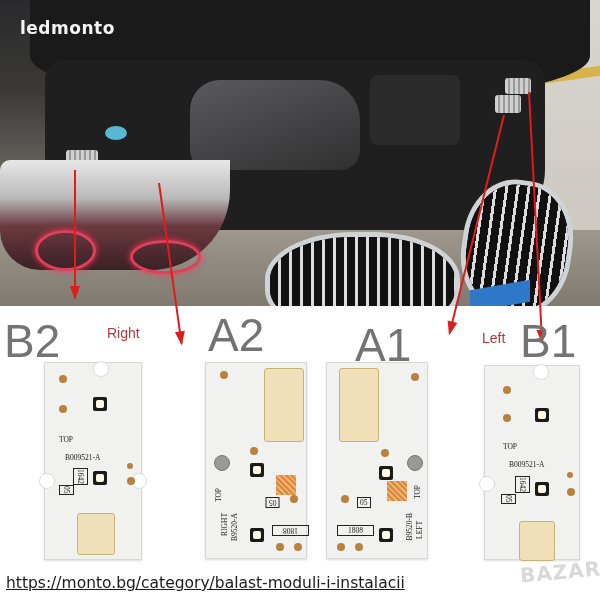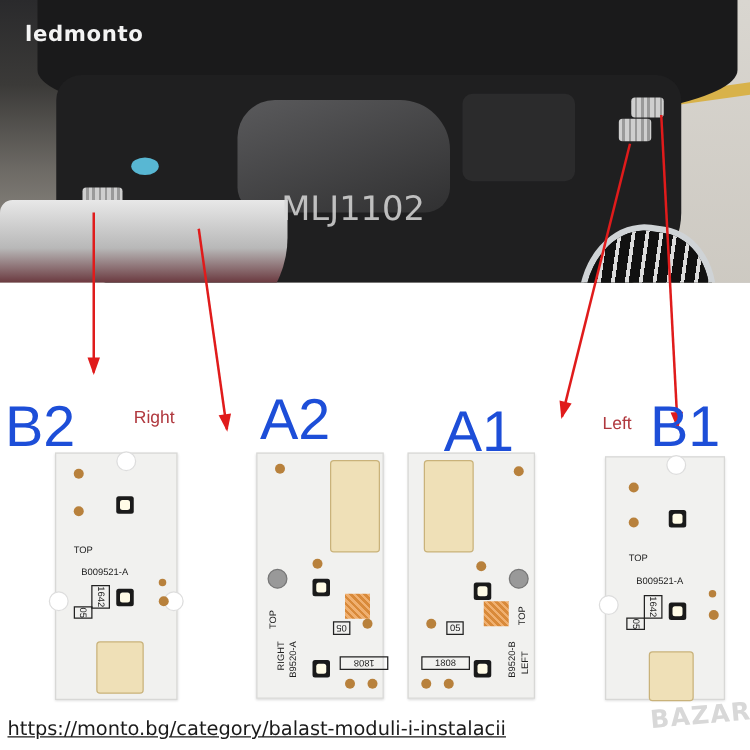--- a/index.html
+++ b/index.html
@@ -1,45 +1,45 @@
 <!DOCTYPE html>
 <html><head>
 <meta charset="utf-8">
 <style>
   html, body { margin: 0; padding: 0; }
   body { width: 600px; height: 600px; background: #ffffff; position: relative; overflow: hidden; font-family: "Liberation Sans", sans-serif; }
-  .photo { position: absolute; left: 0; top: 0; width: 600px; height: 226px; overflow: hidden;
+  .photo { position: absolute; left: 0; top: 0; width: 600px; height: 306px; overflow: hidden;
     background: linear-gradient(180deg, #2a2a2c 0%, #3b3a38 30%, #6d6a65 60%, #8e8a83 85%, #a39f97 100%); }
   .wall { position: absolute; right: 0; top: 0; width: 80px; height: 306px; background: linear-gradient(180deg,#d9d6d0,#c9c5bd); }
   .wall-stripe { position: absolute; right: 0; top: 70px; width: 60px; height: 10px; background: #d8b24a; transform: skewY(-8deg); }
   .hood { position: absolute; left: 30px; top: -10px; width: 560px; height: 110px; background: #1a1a1b; border-radius: 0 0 40% 40%; }
   .bay { position: absolute; left: 45px; top: 60px; width: 500px; height: 170px; background: #1f1f20; border-radius: 20px 20px 60px 60px; }
   .engine-cover { position: absolute; left: 190px; top: 80px; width: 170px; height: 90px; background: linear-gradient(160deg,#5a5a5c,#303031); border-radius: 30px 40px 20px 20px; }
   .airbox { position: absolute; left: 370px; top: 75px; width: 90px; height: 70px; background: #2b2b2c; border-radius: 8px; }
   .cap { position: absolute; left: 105px; top: 126px; width: 22px; height: 14px; border-radius: 50%; background: #58b7d3; }
   .module { position: absolute; width: 32px; height: 24px; background: repeating-linear-gradient(90deg,#cfcfcf 0 3px,#9a9a9a 3px 5px); border-radius: 3px; }
   .headlight-l { position: absolute; left: 0; top: 160px; width: 230px; height: 110px; background: linear-gradient(180deg,#e8e8e8 0%,#b8b8b8 35%,#6b3a40 60%,#3a2025 100%); border-radius: 10px 0 80px 40px; }
   .halo { position: absolute; border: 3px solid #e0405a; border-radius: 50%; box-shadow: 0 0 6px #ff3355; }
   .bumper { position: absolute; left: 0; top: 230px; width: 600px; height: 80px; background: linear-gradient(180deg,#9d978d,#7e786f); }
   .grille { position: absolute; background: #111; border: 5px solid #cfd3d6; border-radius: 45%; overflow: hidden; }
   .grille .bars { position: absolute; inset: 0; background: repeating-linear-gradient(90deg,#111 0 8px,#dcdcdc 8px 11px); }
   .plate { position: absolute; left: 470px; top: 285px; width: 60px; height: 22px; background: #2f78c8; transform: skewY(-10deg); }
   .arrow { position: absolute; width: 2px; background: #e01b1b; transform-origin: top center; }
   .arrow::after { content: ""; position: absolute; bottom: -2px; left: -4px; border-left: 5px solid transparent; border-right: 5px solid transparent; border-top: 14px solid #e01b1b; }
   .watermark { position: absolute; left: 20px; top: 18px; color: #ffffff; font-family: "DejaVu Sans", sans-serif; font-weight: bold; font-size: 17px; letter-spacing: 0.5px; opacity: 0.95; }
   .code-mark { position: absolute; left: 225px; top: 152px; color: #d8d8d8; font-family: "DejaVu Sans", sans-serif; font-size: 27px; opacity: 0.85; }
-  .big-label { position: absolute; font-family: "Liberation Sans", sans-serif; font-size: 46px; color: #1d4ed8; line-height: 1; }
+  .big-label { position: absolute; font-family: "Liberation Sans", sans-serif; font-size: 46px; color: #737373; line-height: 1; }
   .side-label { position: absolute; font-family: "Liberation Sans", sans-serif; font-size: 14px; color: #b0383e; }
   .board { position: absolute; background: #f1f1ef; border: 1px solid #d8d8d6; box-shadow: 0 1px 2px rgba(0,0,0,0.15); }
   .hole { position: absolute; width: 14px; height: 14px; border-radius: 50%; background: #ffffff; border: 1px solid #ddd; }
   .pad { position: absolute; width: 8px; height: 8px; border-radius: 50%; background: #b8813c; }
   .led { position: absolute; width: 14px; height: 14px; background: #1a1a1a; border-radius: 2px; }
   .led::after { content: ""; position: absolute; left: 3px; top: 3px; width: 8px; height: 8px; background: #fffbe6; border-radius: 2px; }
   .conn { position: absolute; background: #efe0b7; border: 1px solid #c9b27a; border-radius: 3px; }
-  .pcb-text { position: absolute; font-family: Liberation Sans, sans-serif; font-size: 7.5px; color: #222; white-space: nowrap; }
+  .pcb-text { position: absolute; font-family: Liberation Serif, serif; font-size: 7.5px; color: #222; white-space: nowrap; }
   .vert { writing-mode: vertical-rl; }
   .boxed { border: 1px solid #222; padding: 0 2px; }
   .qr { position: absolute; width: 20px; height: 20px; background: repeating-linear-gradient(45deg,#d98a3a 0 2px,#f0b070 2px 4px); }
   .url { position: absolute; left: 6px; top: 574px; font-family: "DejaVu Sans", sans-serif; font-size: 15.5px; color: #1a1a1a; text-decoration: underline; }
   .bazar { position: absolute; left: 520px; top: 560px; font-family: "DejaVu Sans", sans-serif; font-weight: bold; font-size: 20px; color: #d8d8d8; letter-spacing: 1px; transform: rotate(-5deg); }
 </style>
 </head>
 <body>
 
 <div class="photo">
@@ -60,21 +60,20 @@
     <div class="halo" style="left:130px;top:80px;width:65px;height:28px;"></div>
   </div>
   <div class="grille" style="left:265px;top:232px;width:185px;height:95px;">
       <div class="bars"></div>
     </div>
   <div class="grille" style="left:462px;top:180px;width:100px;height:125px;transform:rotate(8deg);">
       <div class="bars"></div>
     </div>
   <div class="plate"></div>
   <div class="watermark">ledmonto</div>
-  <div class="code-mark">MLJ1102</div>
 </div>
 
 <div class="arrow" style="left:74px;top:170px;height:128px;transform:rotate(0deg);"></div>
 <div class="arrow" style="left:158px;top:183px;height:162px;transform:rotate(-8deg);"></div>
 <div class="arrow" style="left:503px;top:115px;height:225px;transform:rotate(14deg);"></div>
 <div class="arrow" style="left:528px;top:92px;height:250px;transform:rotate(-3deg);"></div>
 
 <div class="big-label" style="left:4px;top:318px;">B2</div>
 <div class="side-label" style="left:107px;top:325px;">Right</div>
 <div class="big-label" style="left:208px;top:312px;">A2</div>

